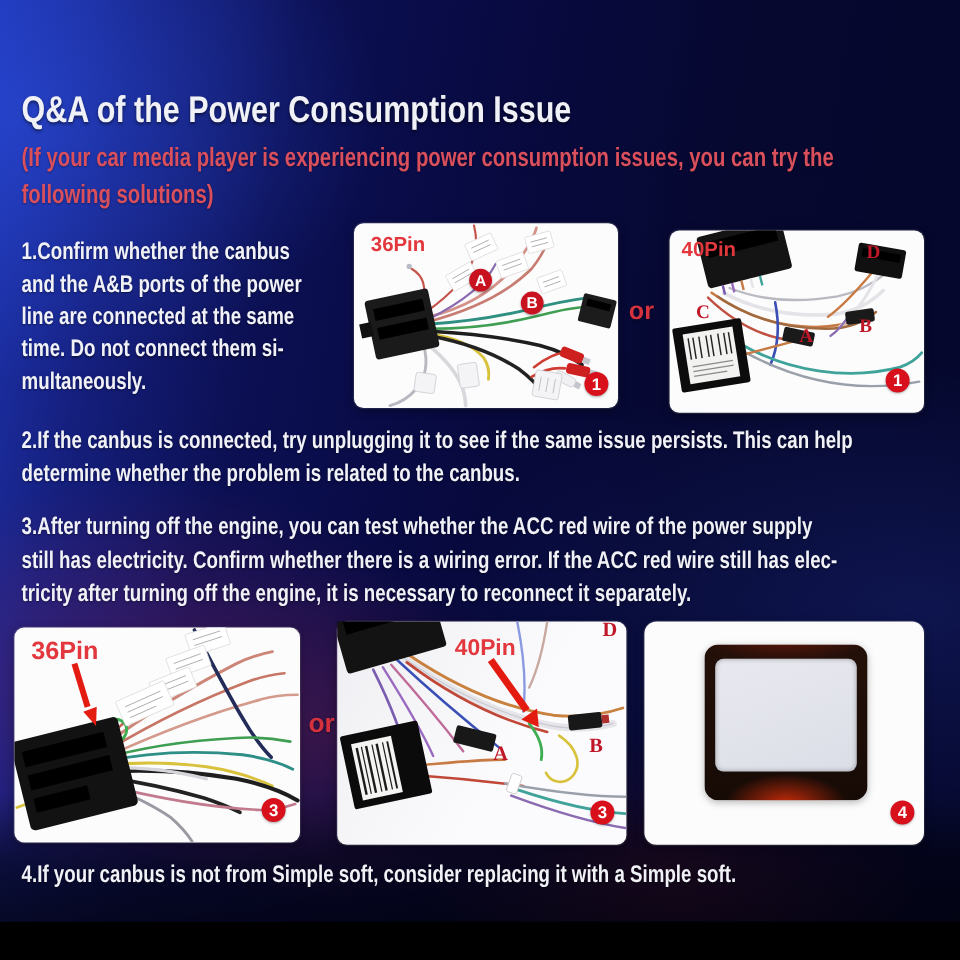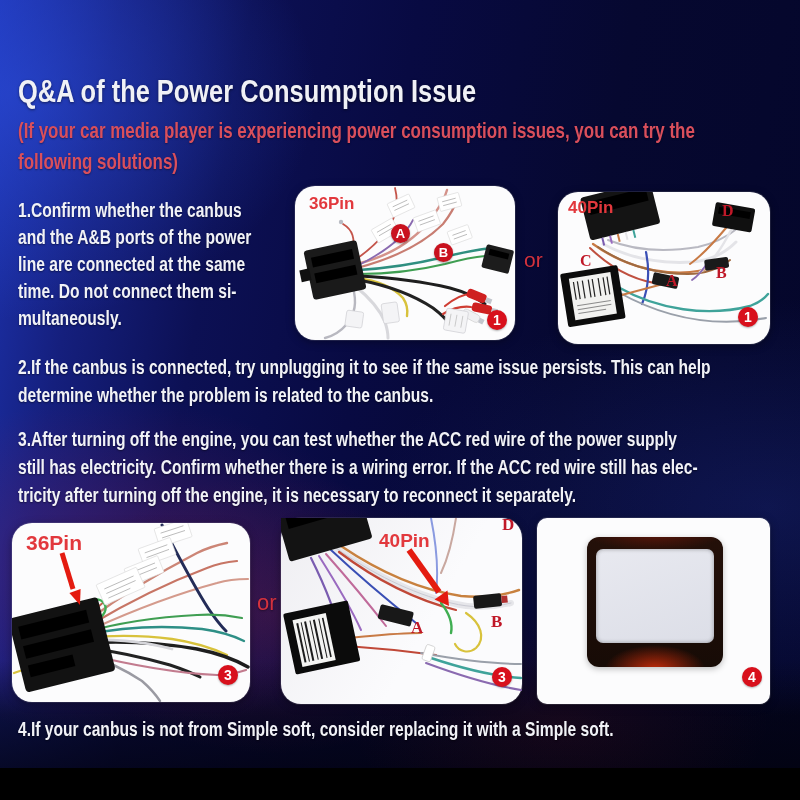--- a/index.html
+++ b/index.html
@@ -12,24 +12,24 @@
       radial-gradient(300px 200px at 34% 80%, rgba(190,50,60,0.18), rgba(190,50,60,0) 70%),
       radial-gradient(560px 300px at 96% 66%, rgba(40,60,170,0.28), rgba(40,60,170,0) 70%),
       radial-gradient(300px 160px at 70% 94%, rgba(150,30,40,0.12), rgba(150,30,40,0) 70%),
       linear-gradient(180deg, rgba(0,0,0,0) 86%, rgba(2,2,10,0.55) 93%, rgba(2,2,12,0.75) 100%),
       linear-gradient(100deg, #1e35b4 0%, #151f7d 13%, #0c1054 27%, #080a42 45%, #060830 68%, #04062a 100%);
   }
   .t-line{position:absolute;transform-origin:0 0;white-space:nowrap;font-weight:bold;}
   .title{font-size:31px;color:#f0f1f6;transform:scaleX(0.82);text-shadow:0 1px 3px rgba(0,0,0,0.5);}
   .subtitle{font-size:22px;color:#d94f5c;transform:scaleX(0.77);text-shadow:0 1px 2px rgba(0,0,0,0.4);}
   .step{font-size:20px;color:#f1f2f7;transform:scaleX(0.78);text-shadow:0 1px 2px rgba(0,0,0,0.45);}
-  .photo{position:absolute;background:#fcfcfd;border-radius:20px;box-shadow:0 0 0 1px rgba(255,255,255,0.10),0 2px 8px rgba(0,0,0,0.35);}
+  .photo{position:absolute;background:#fcfcfd;border-radius:8px;box-shadow:0 0 0 1px rgba(255,255,255,0.10),0 2px 8px rgba(0,0,0,0.35);}
   .photo svg{position:absolute;left:0;top:0;}
   .pin-label{position:absolute;color:#e2383d;font-weight:bold;white-space:nowrap;}
-  .or{position:absolute;color:#d5323e;font-weight:normal;font-size:22px;text-shadow:0 1px 2px rgba(0,0,0,0.4);}
+  .or{position:absolute;color:#d5323e;font-weight:bold;font-size:22px;text-shadow:0 1px 2px rgba(0,0,0,0.4);}
   .circle-marker{position:absolute;width:19px;height:19px;border-radius:50%;background:#c9121f;color:#fff;font-weight:bold;font-size:13px;display:flex;align-items:center;justify-content:center;box-shadow:0 1px 2px rgba(0,0,0,0.35);}
   .num-badge{position:absolute;width:20px;height:20px;border-radius:50%;background:#d8101c;color:#fff;font-weight:bold;font-size:14px;display:flex;align-items:center;justify-content:center;box-shadow:0 1px 2px rgba(0,0,0,0.3);}
   .sletter{position:absolute;font-family:"Liberation Serif",serif;font-weight:bold;color:#c01828;font-size:16px;}
   .screen-frame{
     position:absolute;left:50px;top:19px;width:136px;height:130px;border-radius:12px;
     background:
       radial-gradient(70px 34px at 50% 102%, rgba(205,45,10,0.95), rgba(90,15,5,0) 72%),
       radial-gradient(90px 22px at 50% -2%, rgba(130,25,10,0.55), rgba(130,25,10,0) 75%),
       linear-gradient(#241009, #170b06);
     box-shadow:0 2px 6px rgba(0,0,0,0.25);

